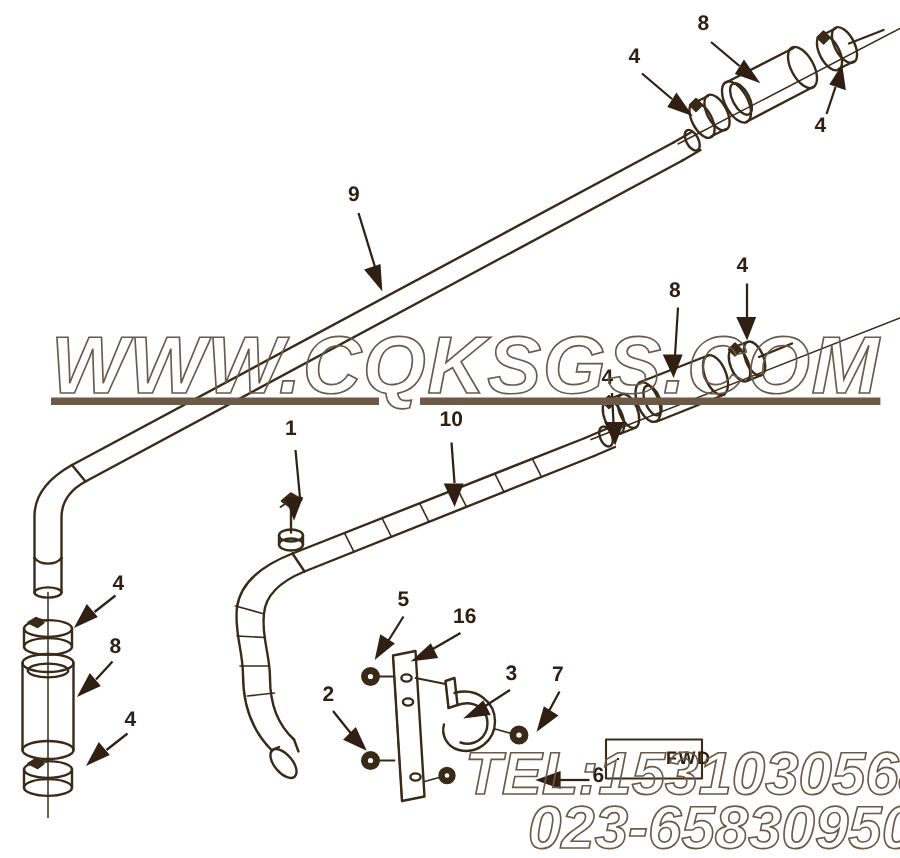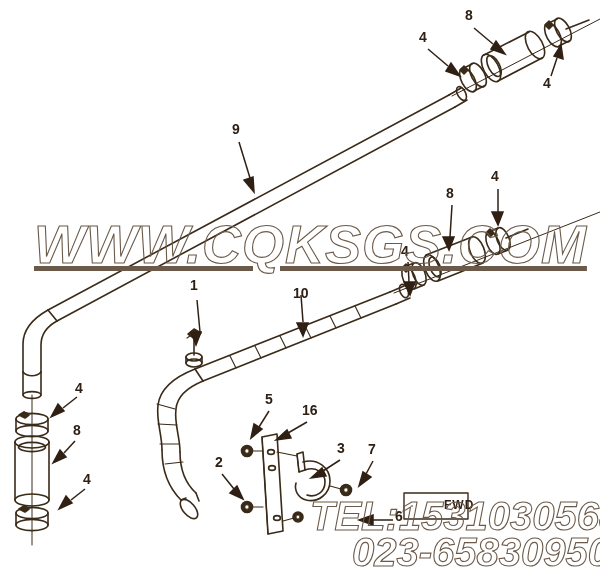--- a/index.html
+++ b/index.html
@@ -305,21 +305,21 @@
   <div class="lbl" style="left:491px;top:169px;">4</div>
   <div class="lbl" style="left:75px;top:381px;">4</div>
   <div class="lbl" style="left:83px;top:472px;">4</div>
   <div class="lbl" style="left:265px;top:392px;">5</div>
   <div class="lbl" style="left:395px;top:509px;">6</div>
   <div class="lbl" style="left:368px;top:442px;">7</div>
   <div class="lbl" style="left:465px;top:8px;">8</div>
   <div class="lbl" style="left:446px;top:186px;">8</div>
   <div class="lbl" style="left:73px;top:423px;">8</div>
   <div class="lbl" style="left:232px;top:122px;">9</div>
-  <div class="lbl" style="left:293px;top:286px;text-align:right;">10</div>
+  <div class="lbl" style="left:293px;top:272px;text-align:right;">10</div>
   <div class="lbl" style="left:302px;top:403px;">16</div>
 
   <div class="lbl" style="left:418px;top:499px;font-size:12px;letter-spacing:1px;padding-left:26px;">FWD</div>
 
   <div class="wm" id="wm-main">WWW.CQKSGS.COM</div>
   <div class="wm" id="wm-tel">TEL:15310305680</div>
   <div class="wm" id="wm-tel2">023-65830950</div>
 
 </div>
 

